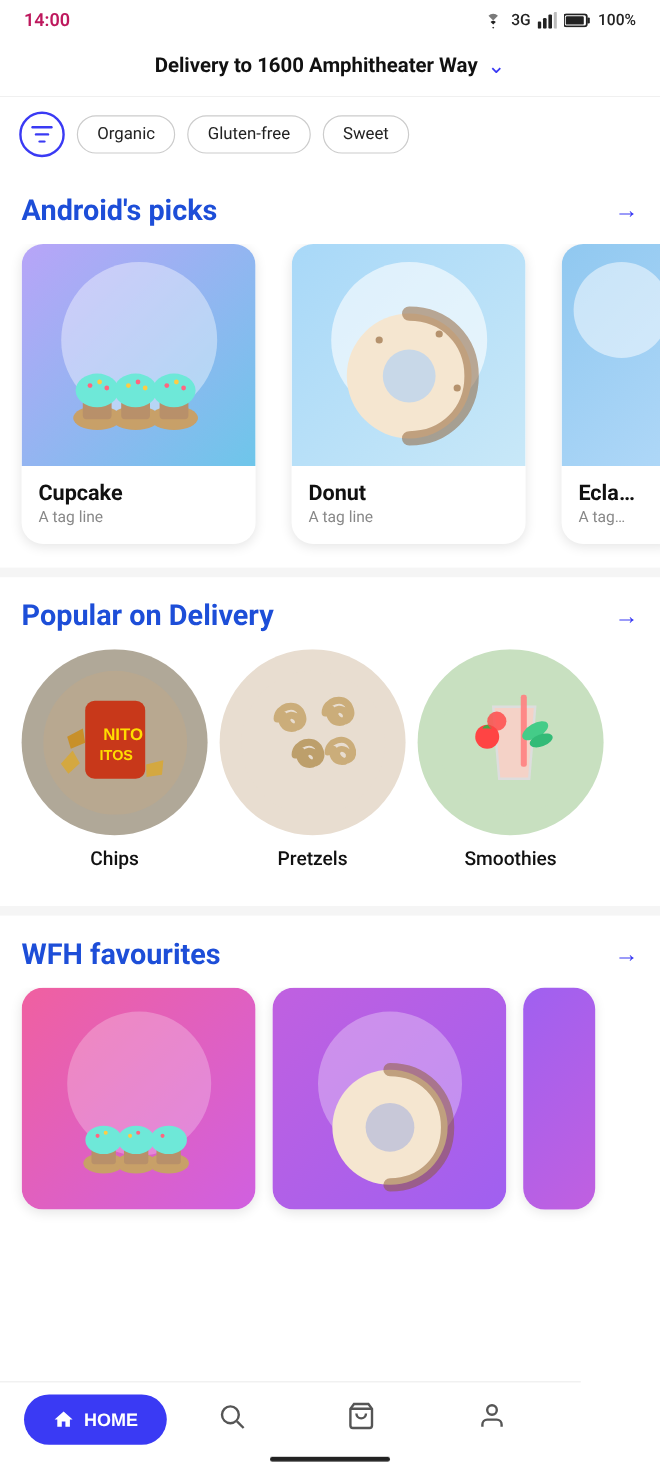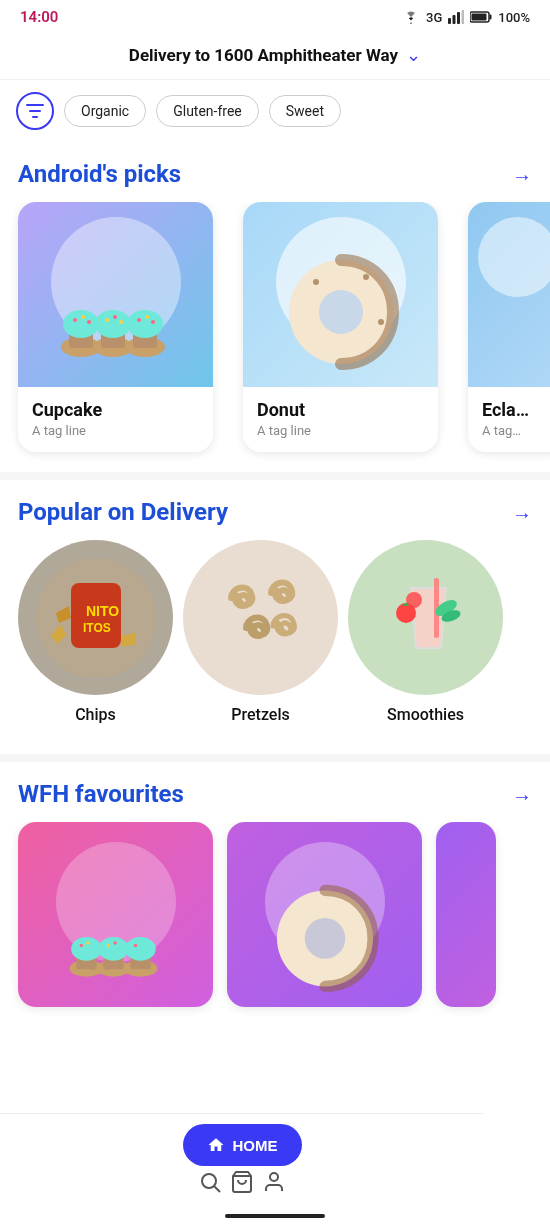--- a/index.html
+++ b/index.html
@@ -195,21 +195,20 @@
       position: fixed;
       bottom: 0;
       left: 0;
       width: 484px;
       background: #fff;
       border-top: 1px solid #eee;
       display: flex;
       align-items: center;
       padding: 10px 20px 20px;
       gap: 0;
-      flex-direction: column;
     }
     .home-btn {
       display: flex;
       align-items: center;
       gap: 8px;
       background: #3a3af4;
       color: #fff;
       border: none;
       border-radius: 30px;
       padding: 12px 24px;

